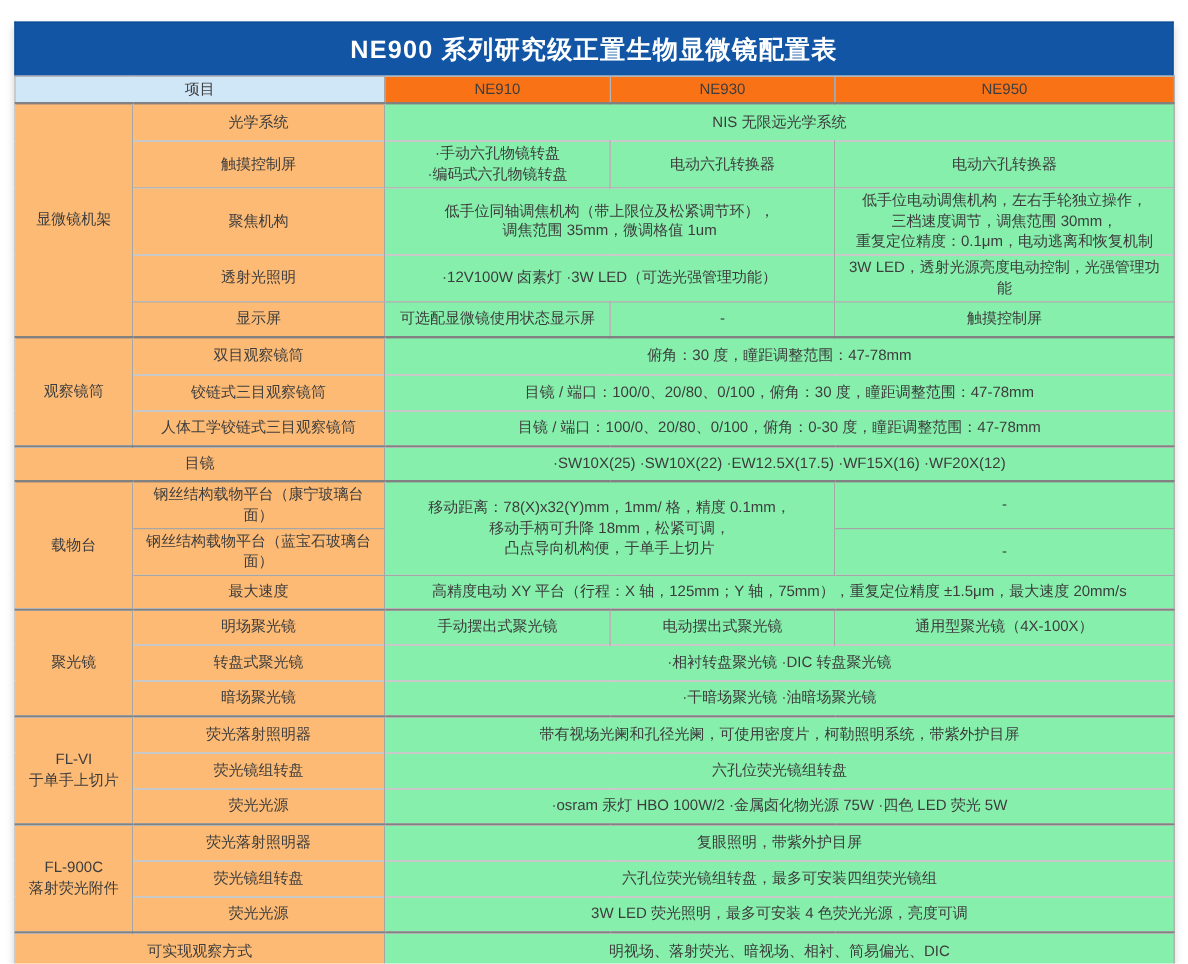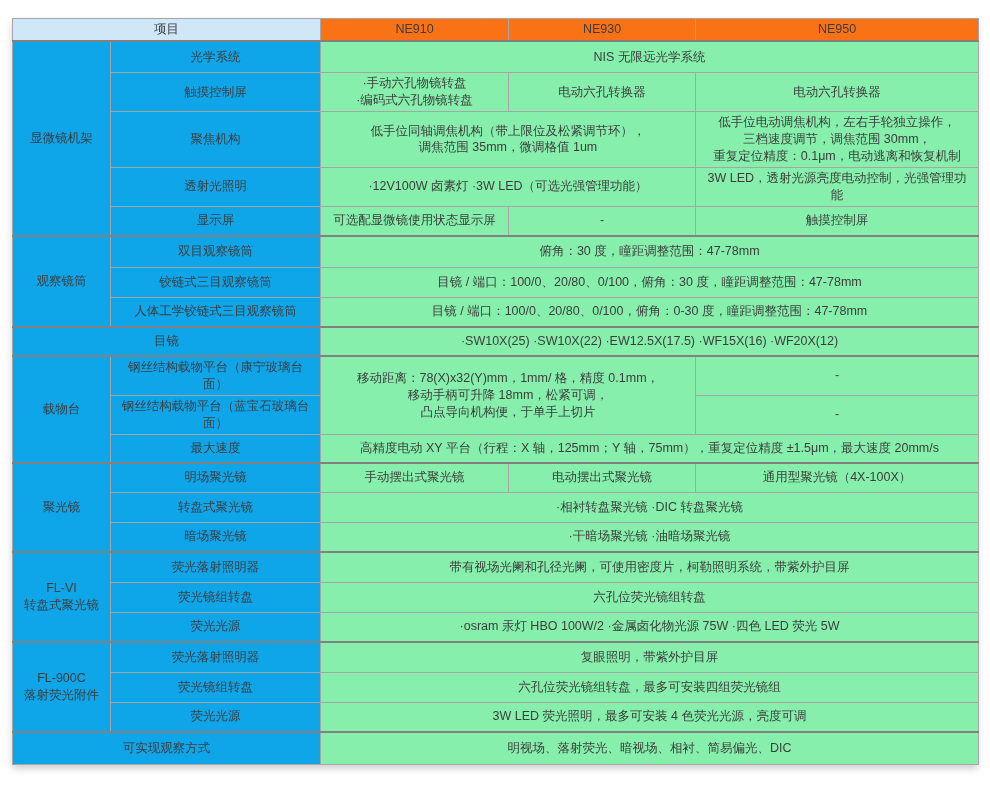--- a/index.html
+++ b/index.html
@@ -23,30 +23,31 @@
     border:1px solid #8a8a8a;
   }
   table.cfg td{
     border:1px solid #a6a6a6;
     text-align:center;vertical-align:middle;
     font-size:12.5px;color:#3d3d3d;line-height:1.35;
     padding:2px 8px;white-space:pre-line;
     overflow:hidden;
   }
   tr.sec td{border-top:2px solid #818181;}
-  td.blue{background:#0ea5e9;color:#333333;}
+  td.blue{background:#fdba74;color:#333333;}
   td.data{background:#86efac;}
   td.whead{background:#f97316;font-size:15px;color:#1c1c1c;}
   td.phead{background:#cfe7f7;font-size:15px;color:#1c1c1c;}
 </style>
 </head>
 <body>
 
 <div class="sheet">
 
+  <div class="title-bar">NE900 系列研究级正置生物显微镜配置表</div>
 
   <table class="cfg">
     <colgroup>
       <col style="width:98px">
         <col style="width:210px">
         <col style="width:188px">
         <col style="width:187px">
         <col style="width:283px">
     </colgroup>
 
@@ -137,21 +138,21 @@
       <td class="blue">转盘式聚光镜</td>
       <td class="data" colspan="3">·相衬转盘聚光镜 ·DIC 转盘聚光镜</td>
     </tr>
     <tr style="height:30px">
       <td class="blue">暗场聚光镜</td>
       <td class="data" colspan="3">·干暗场聚光镜 ·油暗场聚光镜</td>
     </tr>
 
     <tr style="height:30px" class="sec">
       <td class="blue" rowspan="3">FL-VI
-转盘式聚光镜</td>
+于单手上切片</td>
       <td class="blue">荧光落射照明器</td>
       <td class="data" colspan="3">带有视场光阑和孔径光阑，可使用密度片，柯勒照明系统，带紫外护目屏</td>
     </tr>
     <tr style="height:30px">
       <td class="blue">荧光镜组转盘</td>
       <td class="data" colspan="3">六孔位荧光镜组转盘</td>
     </tr>
     <tr style="height:30px">
       <td class="blue">荧光光源</td>
       <td class="data" colspan="3">·osram 汞灯 HBO 100W/2 ·金属卤化物光源 75W ·四色 LED 荧光 5W</td>

